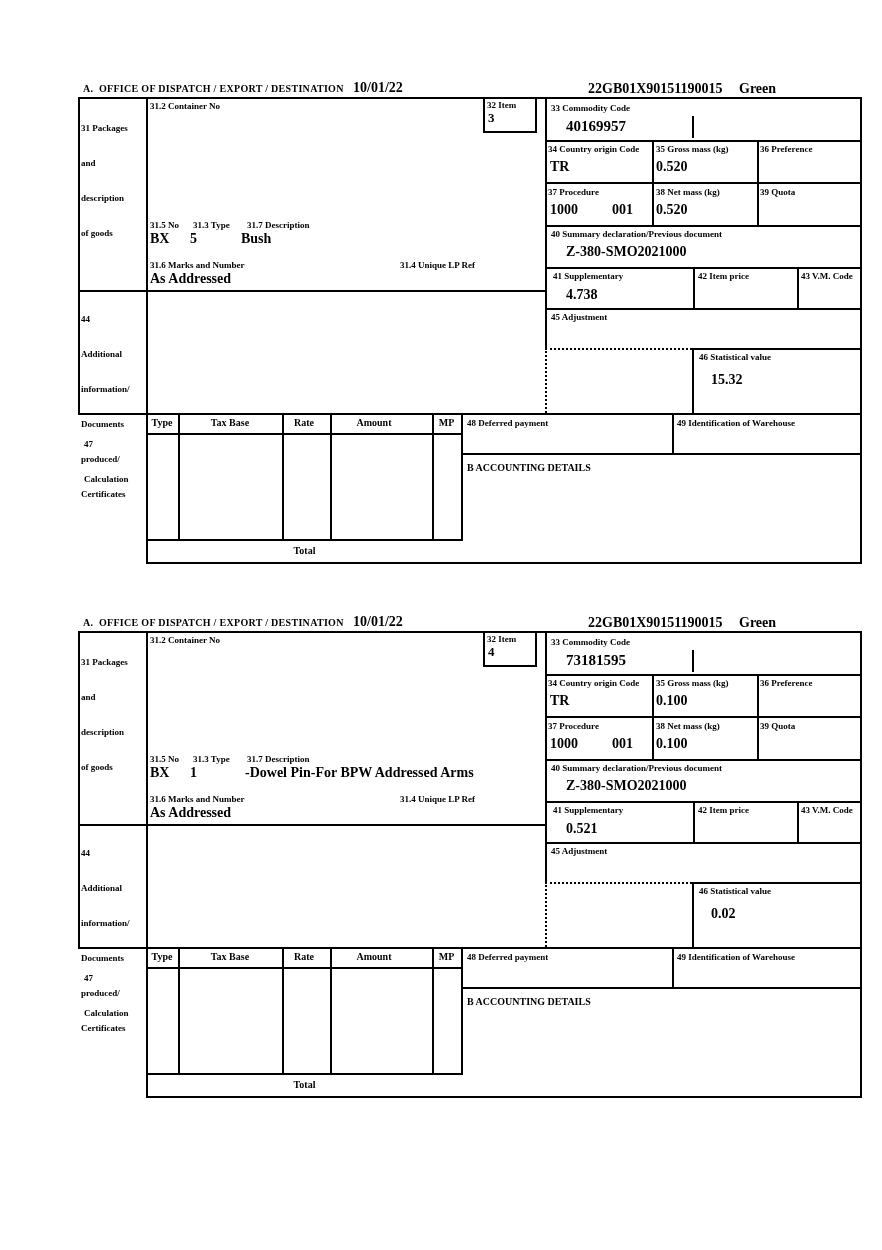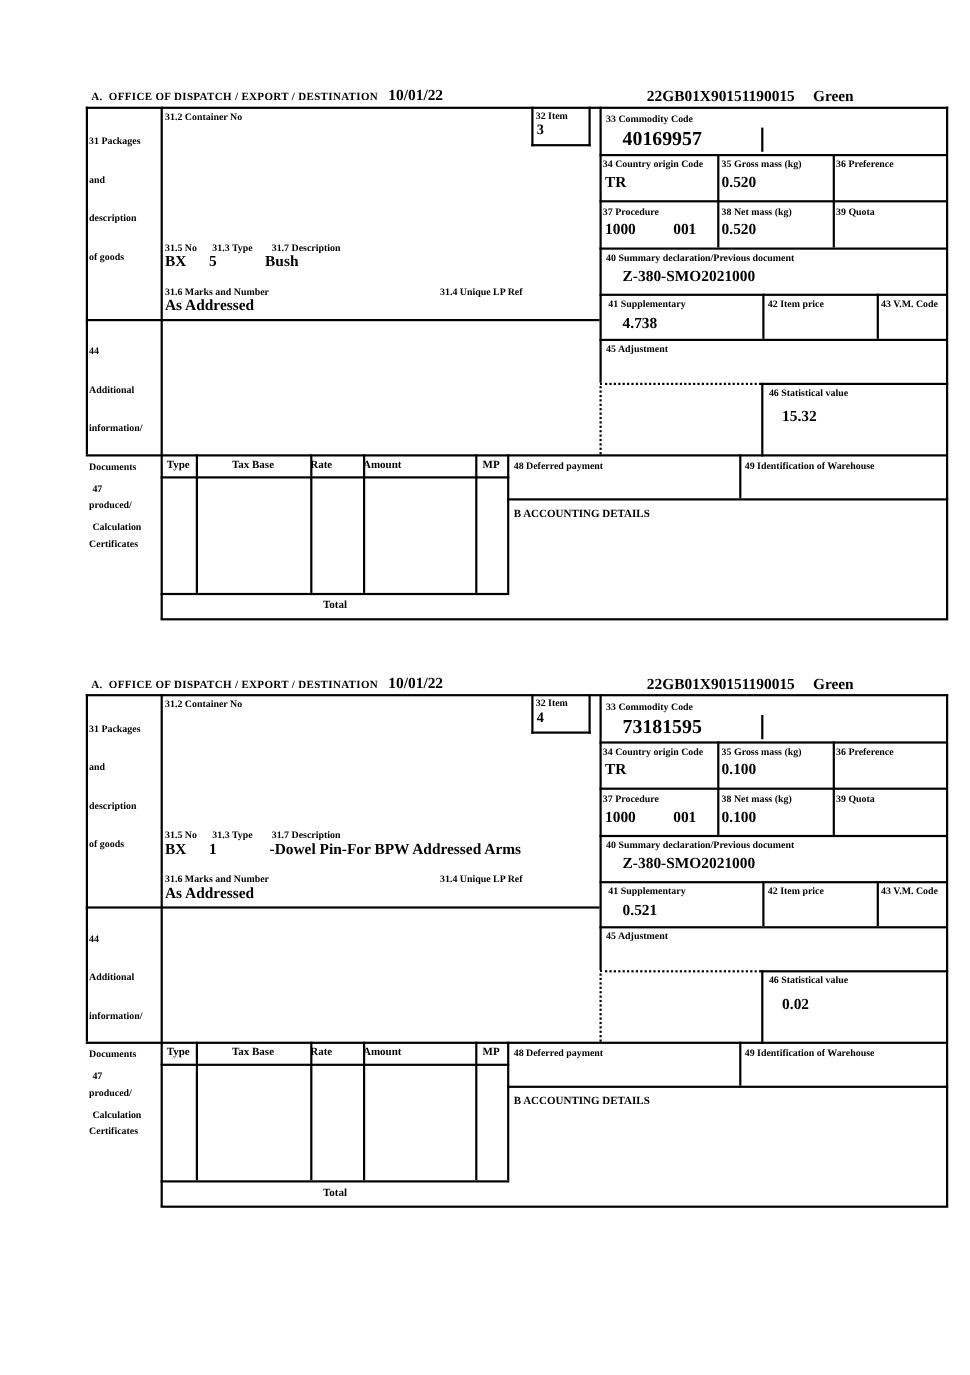--- a/index.html
+++ b/index.html
@@ -3,29 +3,29 @@
 <meta charset="utf-8">
 <style>
   html,body{margin:0;padding:0;background:#fff;}
   .page{position:relative;width:882px;height:1250px;background:#ffffff;
         font-family:"Liberation Serif",serif;font-weight:700;color:#000;overflow:hidden;}
   .form{position:absolute;left:0;width:882px;height:505px;}
   .abs{position:absolute;white-space:pre;}
   .lbl{font-size:9px;line-height:11px;}
   .h10{font-size:10px;line-height:12px;}
   .val{font-size:14px;line-height:16px;}
-  .v15{font-size:18px;line-height:17px;text-align:right;}
+  .v15{font-size:15px;line-height:17px;text-align:right;}
   .v13{font-size:13px;line-height:14px;}
   .bt{border-top:2px solid #000;}
   .bl{border-left:2px solid #000;}
   .dt{border-top:2px dotted #000;}
   .dl{border-left:2px dotted #000;}
   .u{}
   .ctr{text-align:center;}
-  .rt{text-align:left;}
+  .rt{text-align:center;}
   .lines div{margin:0 0 2px 0;}
 </style>
 </head>
 <body>
 
 <div class="page" id="page">
 <section class="form" style="top: 80px;">
 
     <div class="abs h10" style="left:83px;top:3px;letter-spacing:.3px">A.  OFFICE OF DISPATCH / EXPORT / DESTINATION</div>
     <div class="abs val" style="left:353px;top:0px">10/01/22</div>

